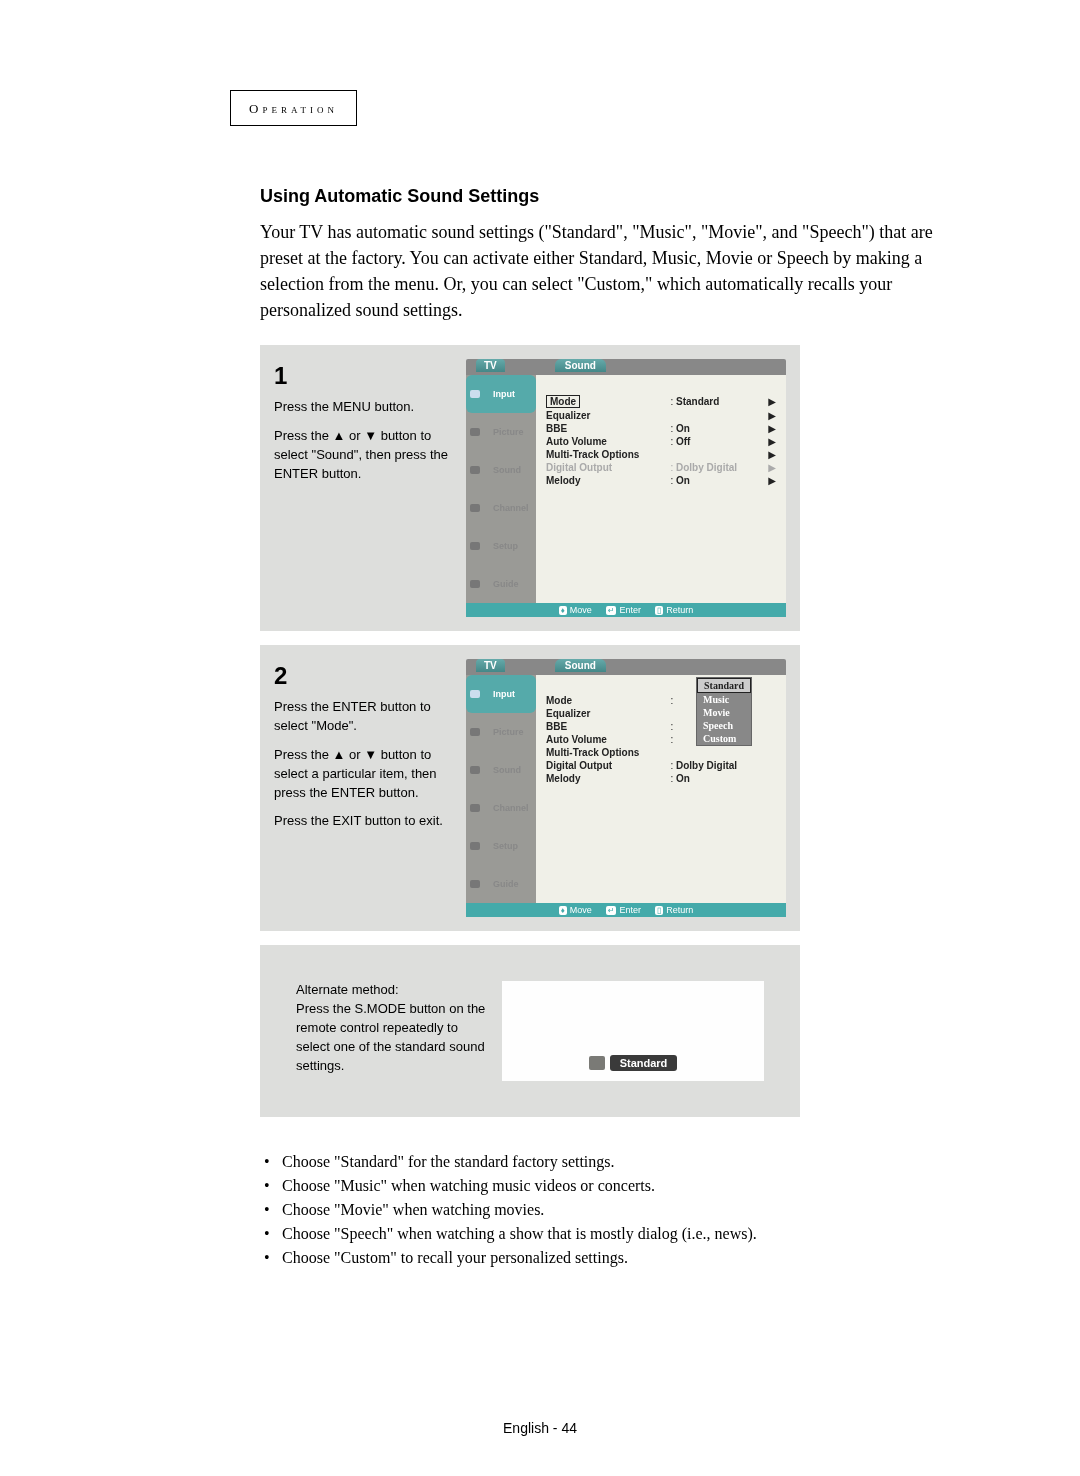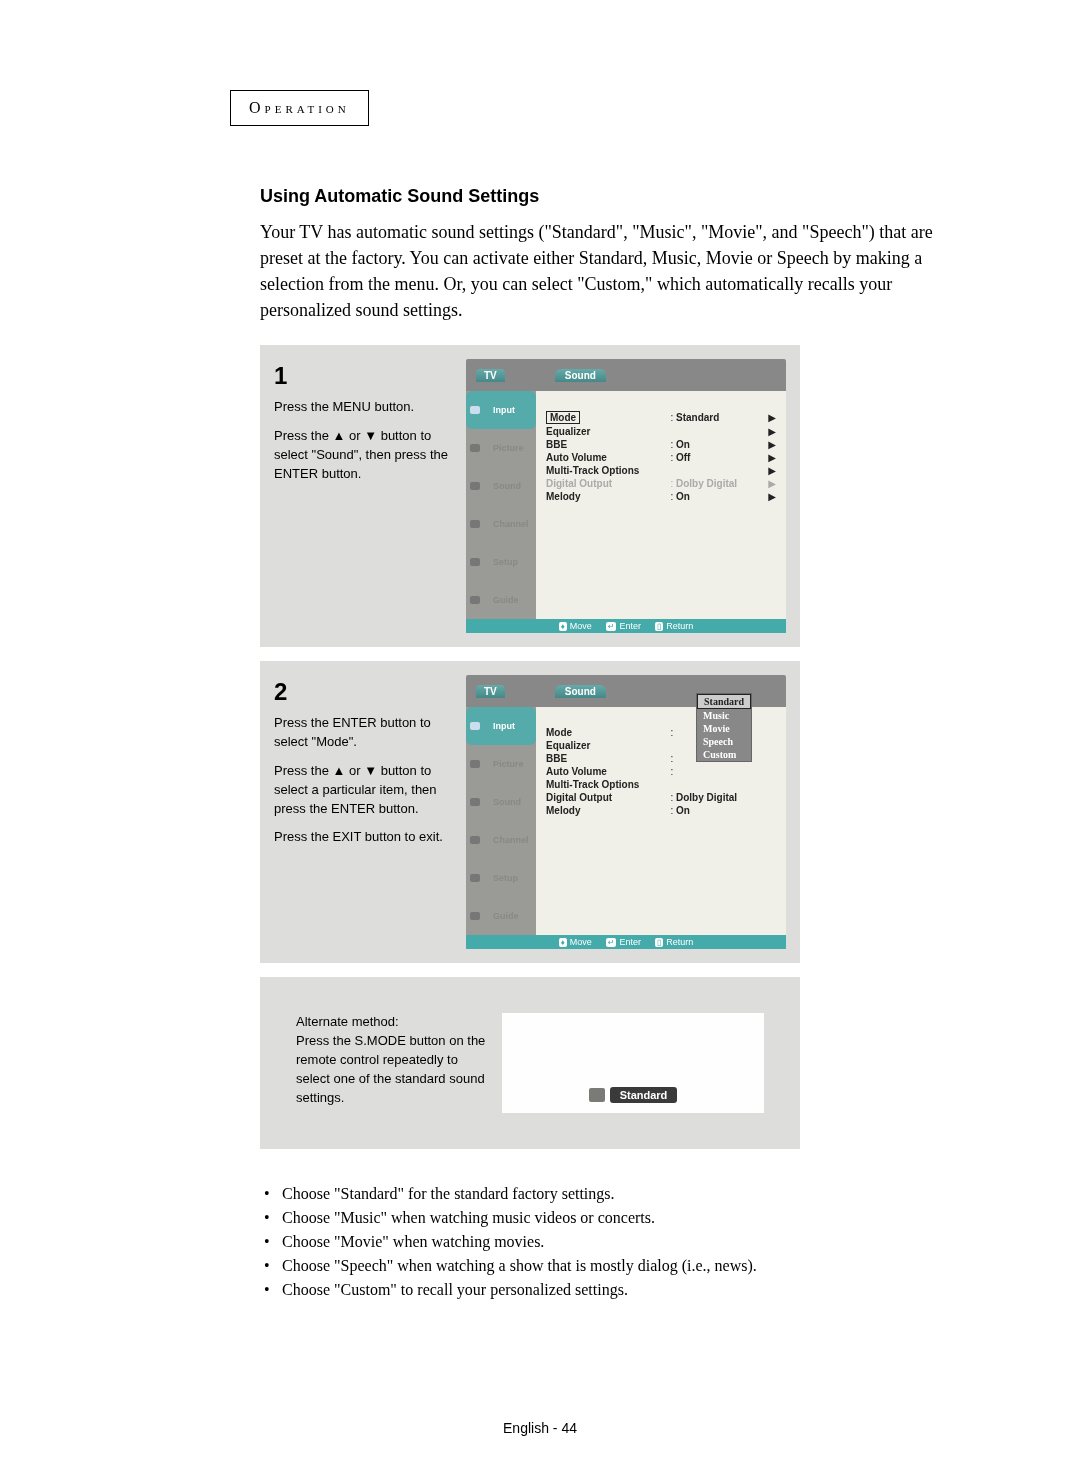--- a/index.html
+++ b/index.html
@@ -13,21 +13,21 @@
       position: relative;
     }
     .header-box {
       border: 1px solid #000;
       padding: 8px 18px;
       display: inline-block;
       margin-bottom: 60px;
       margin-left: -30px;
     }
     .header-text {
-      font-size: 16px;
+      font-size: 13px;
       letter-spacing: 4px;
       font-variant: small-caps;
     }
     .section-title {
       font-family: Arial, sans-serif;
       font-weight: bold;
       font-size: 18px;
       margin-bottom: 12px;
     }
     .body-text {
@@ -65,22 +65,22 @@
       background: #888;
       border-radius: 2px;
       padding: 0;
       font-family: Arial, sans-serif;
       font-size: 10px;
       color: #fff;
       width: 320px;
     }
     .osd-header {
       display: flex;
-      align-items: center;
-      height: 32px;
+      align-items: flex-start;
+      height: 16px;
     }
     .osd-tv {
       background: linear-gradient(#6aa, #488);
       color: #fff;
       font-weight: bold;
       border-radius: 4px 4px 0 0;
       padding: 1px 8px;
       margin-left: 10px;
     }
     .osd-title {

